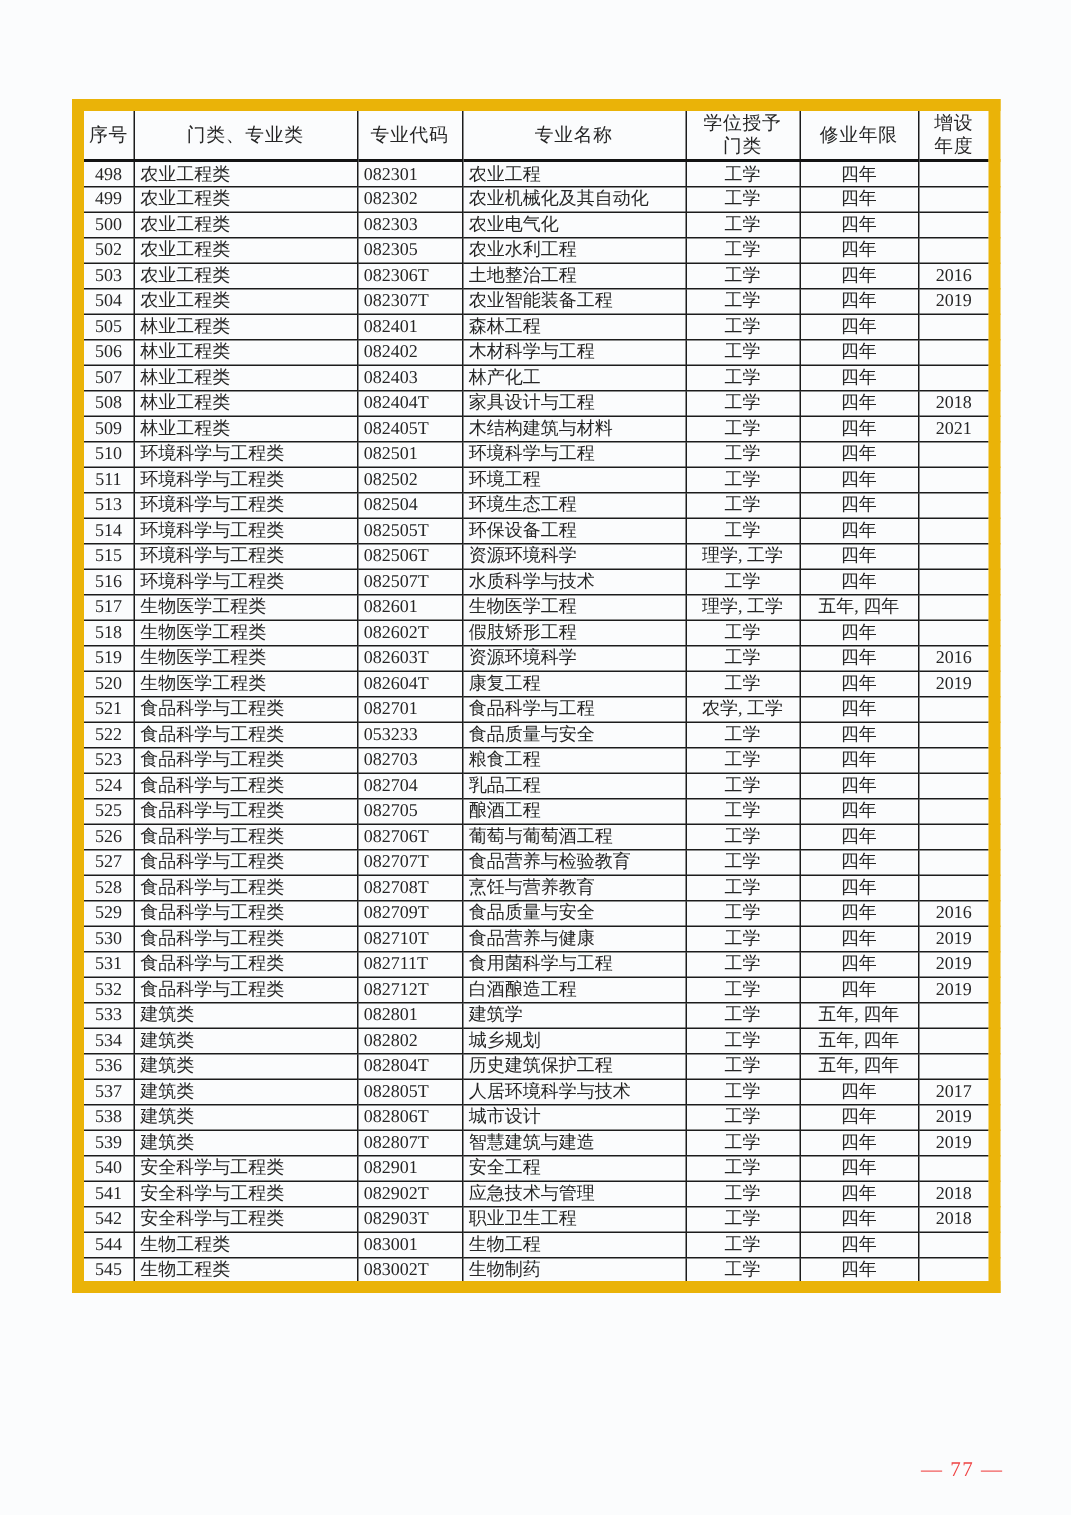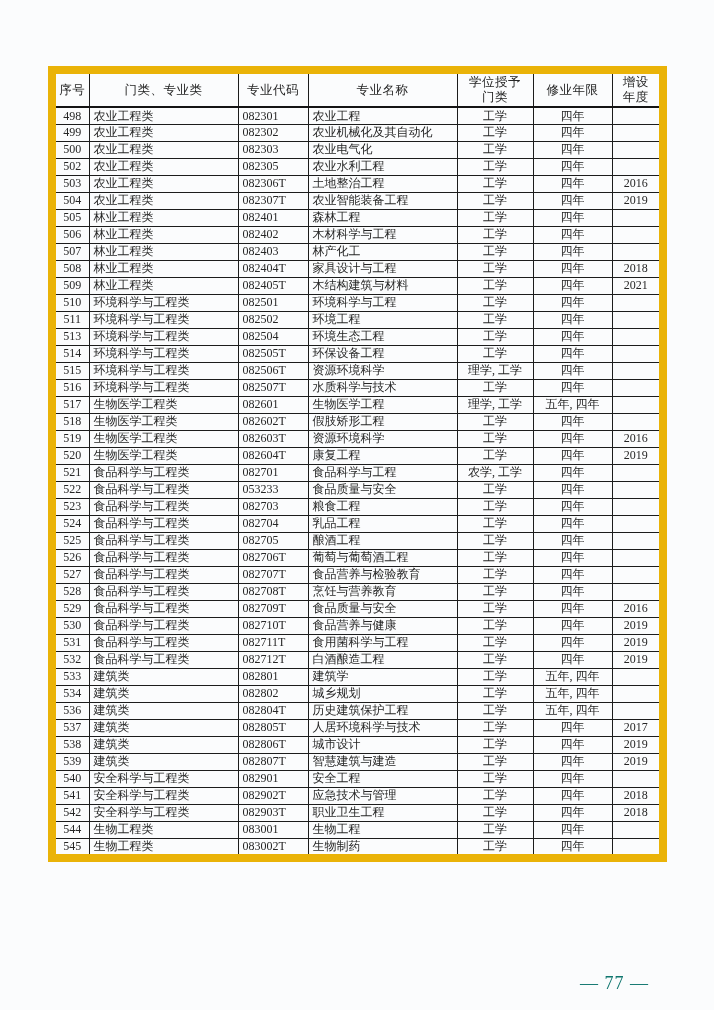--- a/index.html
+++ b/index.html
@@ -61,24 +61,24 @@
   
   table.majors td:nth-child(2),
   table.majors td:nth-child(3),
   table.majors td:nth-child(4) {
     text-align: left;
     padding-left: 4px;
   }
   .page-number {
     position: absolute;
     top: 973px;
-    right: 65px;
-    font-size: 18px;
+    right: 45px;
+    font-size: 14px;
     letter-spacing: 1px;
-    color: #0f766e;
+    color: #ef4444;
   }
 </style>
 </head>
 <body>
 
 <div class="page">
 
   <table class="majors">
     <colgroup>
       <col style="width:37px">

